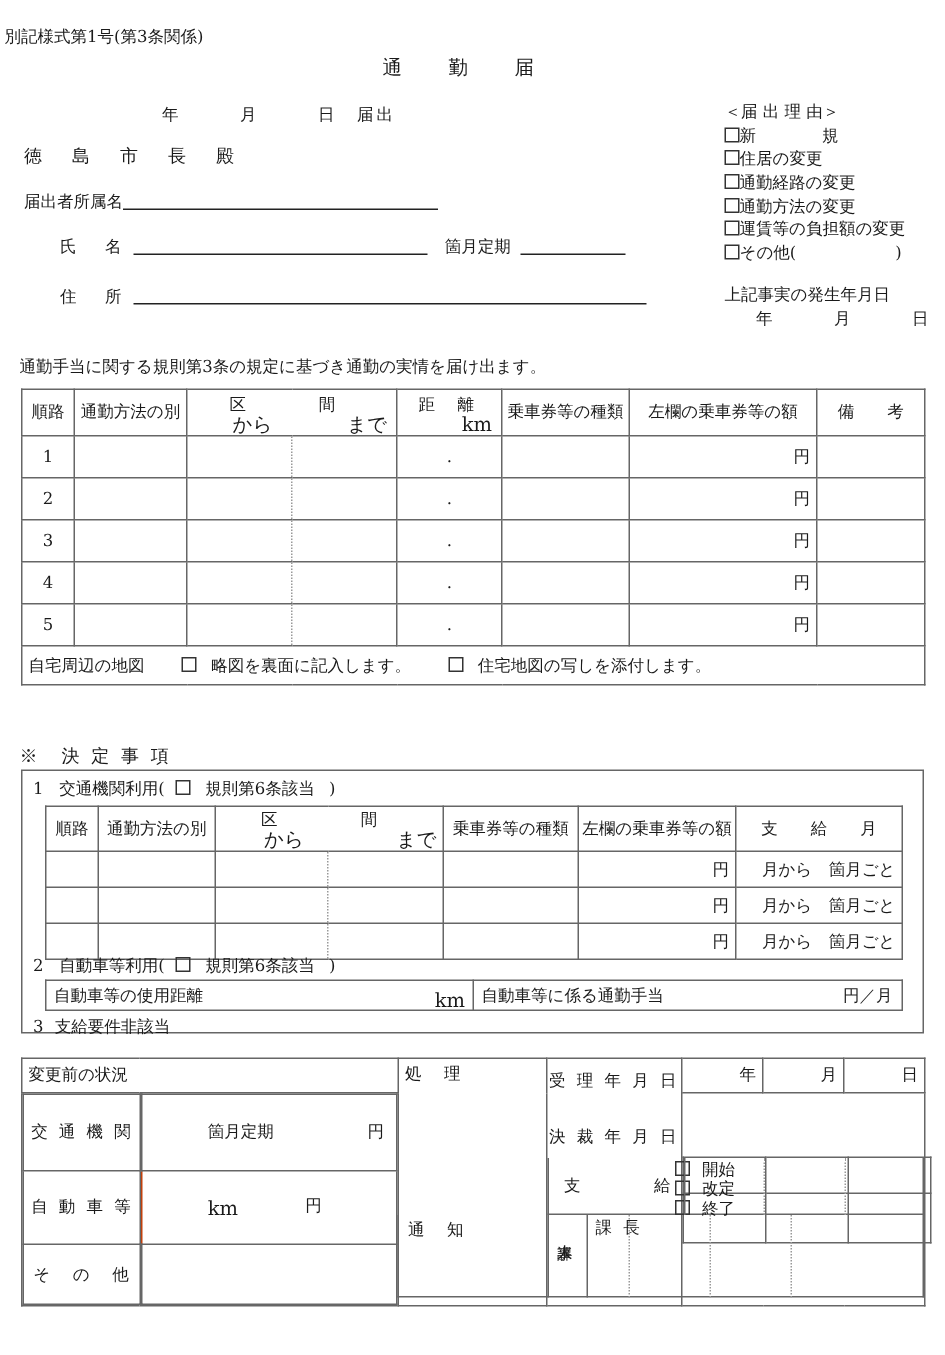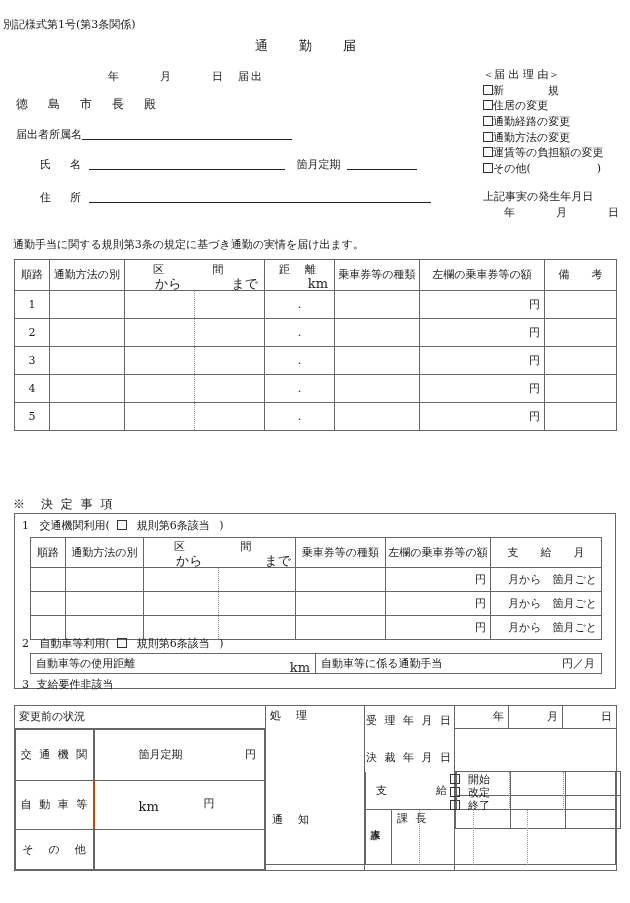--- a/index.html
+++ b/index.html
@@ -152,20 +152,31 @@
     <td class="ctr" style="height:27px;">5</td>
     <td></td>
     <td class="noR"></td>
     <td class="dash-l"></td>
     <td class="ctr">.</td>
     <td></td>
     <td class="rgt pr4">円</td>
     <td></td>
   </tr>
 
+  <tr>
+    <td colspan="8" class="pad4" style="height:25px;">
+      <span>自宅周辺の地図</span>
+      <span style="display:inline-block;width:18px;"></span>
+      <span class="cb"></span>
+      <span style="margin-left:6px;">略図を裏面に記入します。</span>
+      <span style="display:inline-block;width:18px;"></span>
+      <span class="cb"></span>
+      <span style="margin-left:6px;">住宅地図の写しを添付します。</span>
+    </td>
+  </tr>
 </tbody>
   </table>
 
 <div class="abs sp3" style="left:13px;top:497px;font-size:12px;">※　決 定 事 項</div>
 
 <div class="abs" style="left:14px;top:513px;width:600px;height:174px;border:1px solid #666;"></div>
 
 <div class="abs" style="left:22px;top:519px;">
   <span>1</span>
   <span style="margin-left:7px;">交通機関利用(</span>

